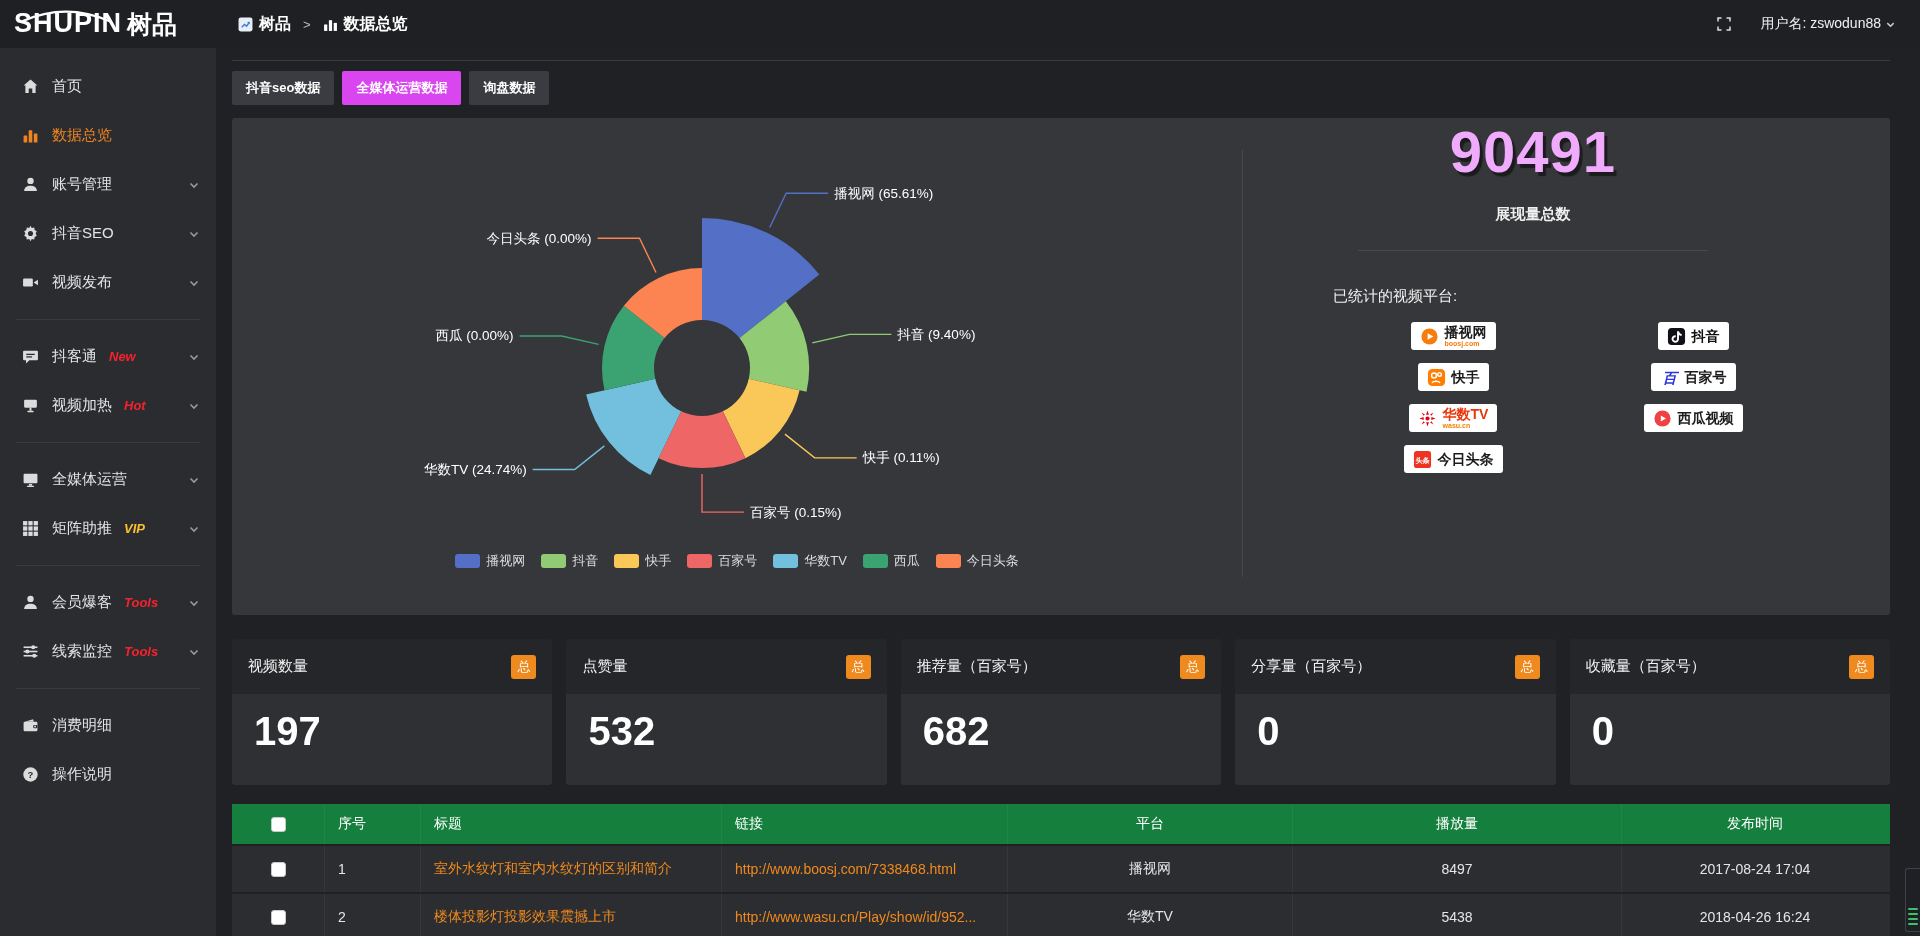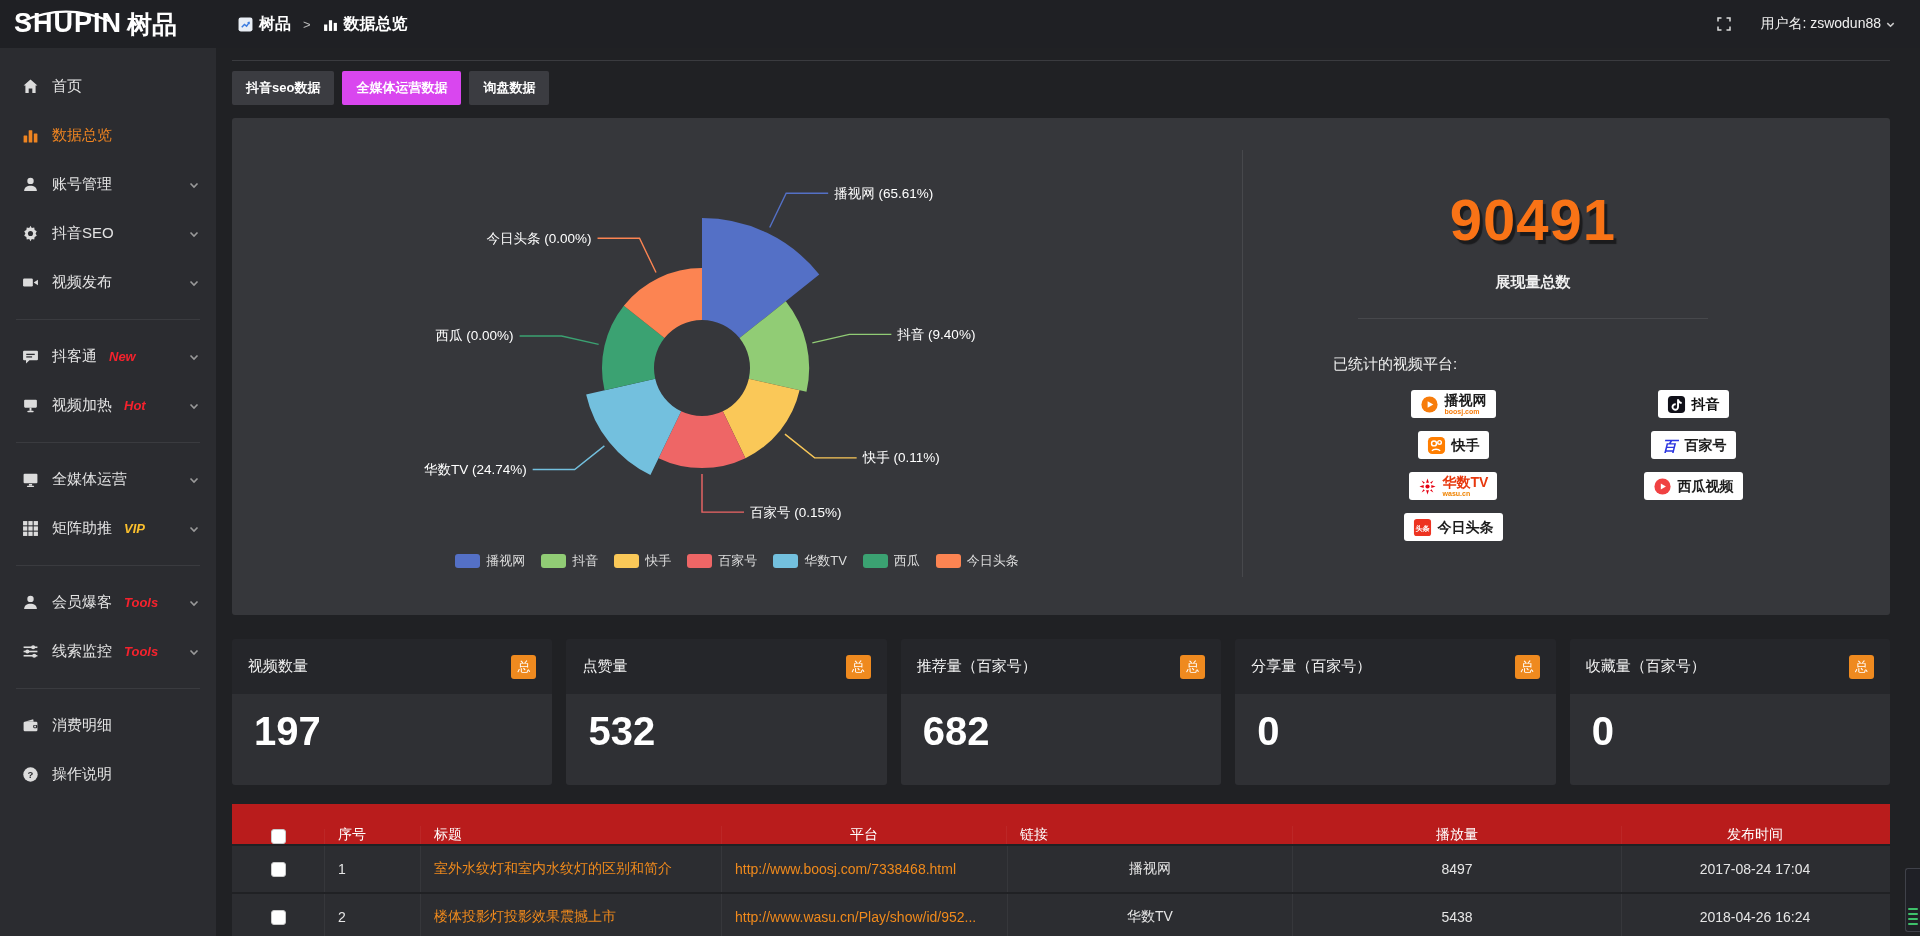--- a/index.html
+++ b/index.html
@@ -45,21 +45,21 @@
 
   
   .chart-card { position:relative; margin-top:13px; height:497px; background:#36373b; border-radius:3px; }
   .pie-svg { position:absolute; left:0; top:0; }
   .legend { position:absolute; left:0; top:434px; width:1010px; display:flex; justify-content:center; gap:16px; }
   .leg-item { display:flex; align-items:center; gap:6px; font-size:13px; color:#ddd; cursor:pointer; }
   .leg-swatch { width:25px; height:14px; border-radius:3px; }
   .vdiv { position:absolute; left:1010px; top:32px; bottom:38px; width:1px; background:#47484c; }
   .right-panel { position:absolute; left:1011px; top:0; right:0; bottom:0; }
   .panel-inner { width:520px; margin-left:30px; }
-  .big-number { margin-top:68px; text-align:center; font-size:58px; font-weight:800; color:#f97316;
+  .big-number { text-align:center; font-size:58px; font-weight:800; color:#f0abfc;
     letter-spacing:1px; text-shadow:3px 4px 1px rgba(0,0,0,0.5); }
   .big-label { text-align:center; font-size:15px; font-weight:bold; color:#f0f0f0; margin-top:20px; }
   .panel-div { width:350px; margin:26px auto 0; border-bottom:1px solid #47484c; }
   .platforms-title { margin:36px 0 0 60px; font-size:15px; font-weight:normal; color:#f0f0f0; }
   .plat-grid { display:grid; grid-template-columns:170px 170px; column-gap:70px; row-gap:13px;
     margin:16px 0 0 95px; justify-items:center; }
   .plat-badge { display:flex; align-items:center; gap:6px; background:#fff; border-radius:3px;
     padding:3px 9px; height:28px; }
   .plat-icon { width:19px; height:19px; flex:none; }
   .plat-icon svg { width:100%; height:100%; display:block; }
@@ -73,21 +73,21 @@
   .stat-head { height:55px; background:#25262a; display:flex; align-items:center; padding:0 16px;
     border-radius:3px 3px 0 0; }
   .stat-label { font-size:15px; color:#f2f2f2; flex:1; }
   .stat-badge { background:#ef8a1f; color:#fff; font-size:13px; padding:3px 6px; border-radius:3px; }
   .stat-body { height:91px; background:#2f3034; border-radius:0 0 3px 3px; }
   .stat-value { font-size:40px; font-weight:bold; color:#fff; padding:15px 0 0 22px; }
 
   
   .table { margin-top:19px; }
   .t-row { display:flex; background:#2c2d31; margin-top:2px; height:46px; }
-  .t-row.t-head { background:#b91c1c; height:40px; margin-top:0;align-items:flex-end; }
+  .t-row.t-head { background:#15803d; height:40px; margin-top:0; }
   .t-cell { display:flex; align-items:center; border-right:1px solid rgba(255,255,255,0.05);
     font-size:14px; color:#e6e6e6; overflow:hidden; white-space:nowrap; }
   .t-cell:last-child { border-right:none; }
   .t-head .t-cell { color:#fff; }
   .t-cell.left { padding-left:13px; justify-content:flex-start; }
   .t-cell.center { justify-content:center; }
   .t-link { color:#f08a1c; cursor:pointer; }
   .cbx { width:15px; height:15px; background:#fff; border:1px solid #c9c9c9; border-radius:3px;
     margin:0 auto; cursor:pointer; }
 
@@ -559,22 +559,22 @@
       </div>
     </div>
 
   <div class="table" id="table">
       <div class="t-row t-head">
         <div class="t-cell center" style="width:93px">
           <span class="cbx"></span>
         </div>
         <div class="t-cell left" style="width:96px">序号</div>
         <div class="t-cell left" style="width:301px">标题</div>
+        <div class="t-cell left" style="width:286px">链接</div>
         <div class="t-cell center" style="width:285px">平台</div>
-        <div class="t-cell left" style="width:286px">链接</div>
         <div class="t-cell center" style="width:329px">播放量</div>
         <div class="t-cell center" style="width:266px">发布时间</div>
       </div>
       <div class="t-row">
         <div class="t-cell center" style="width:93px">
           <span class="cbx"></span>
         </div>
         <div class="t-cell left" style="width:96px">1</div>
         <div class="t-cell left" style="width:301px">
           <span class="t-link">室外水纹灯和室内水纹灯的区别和简介</span>

